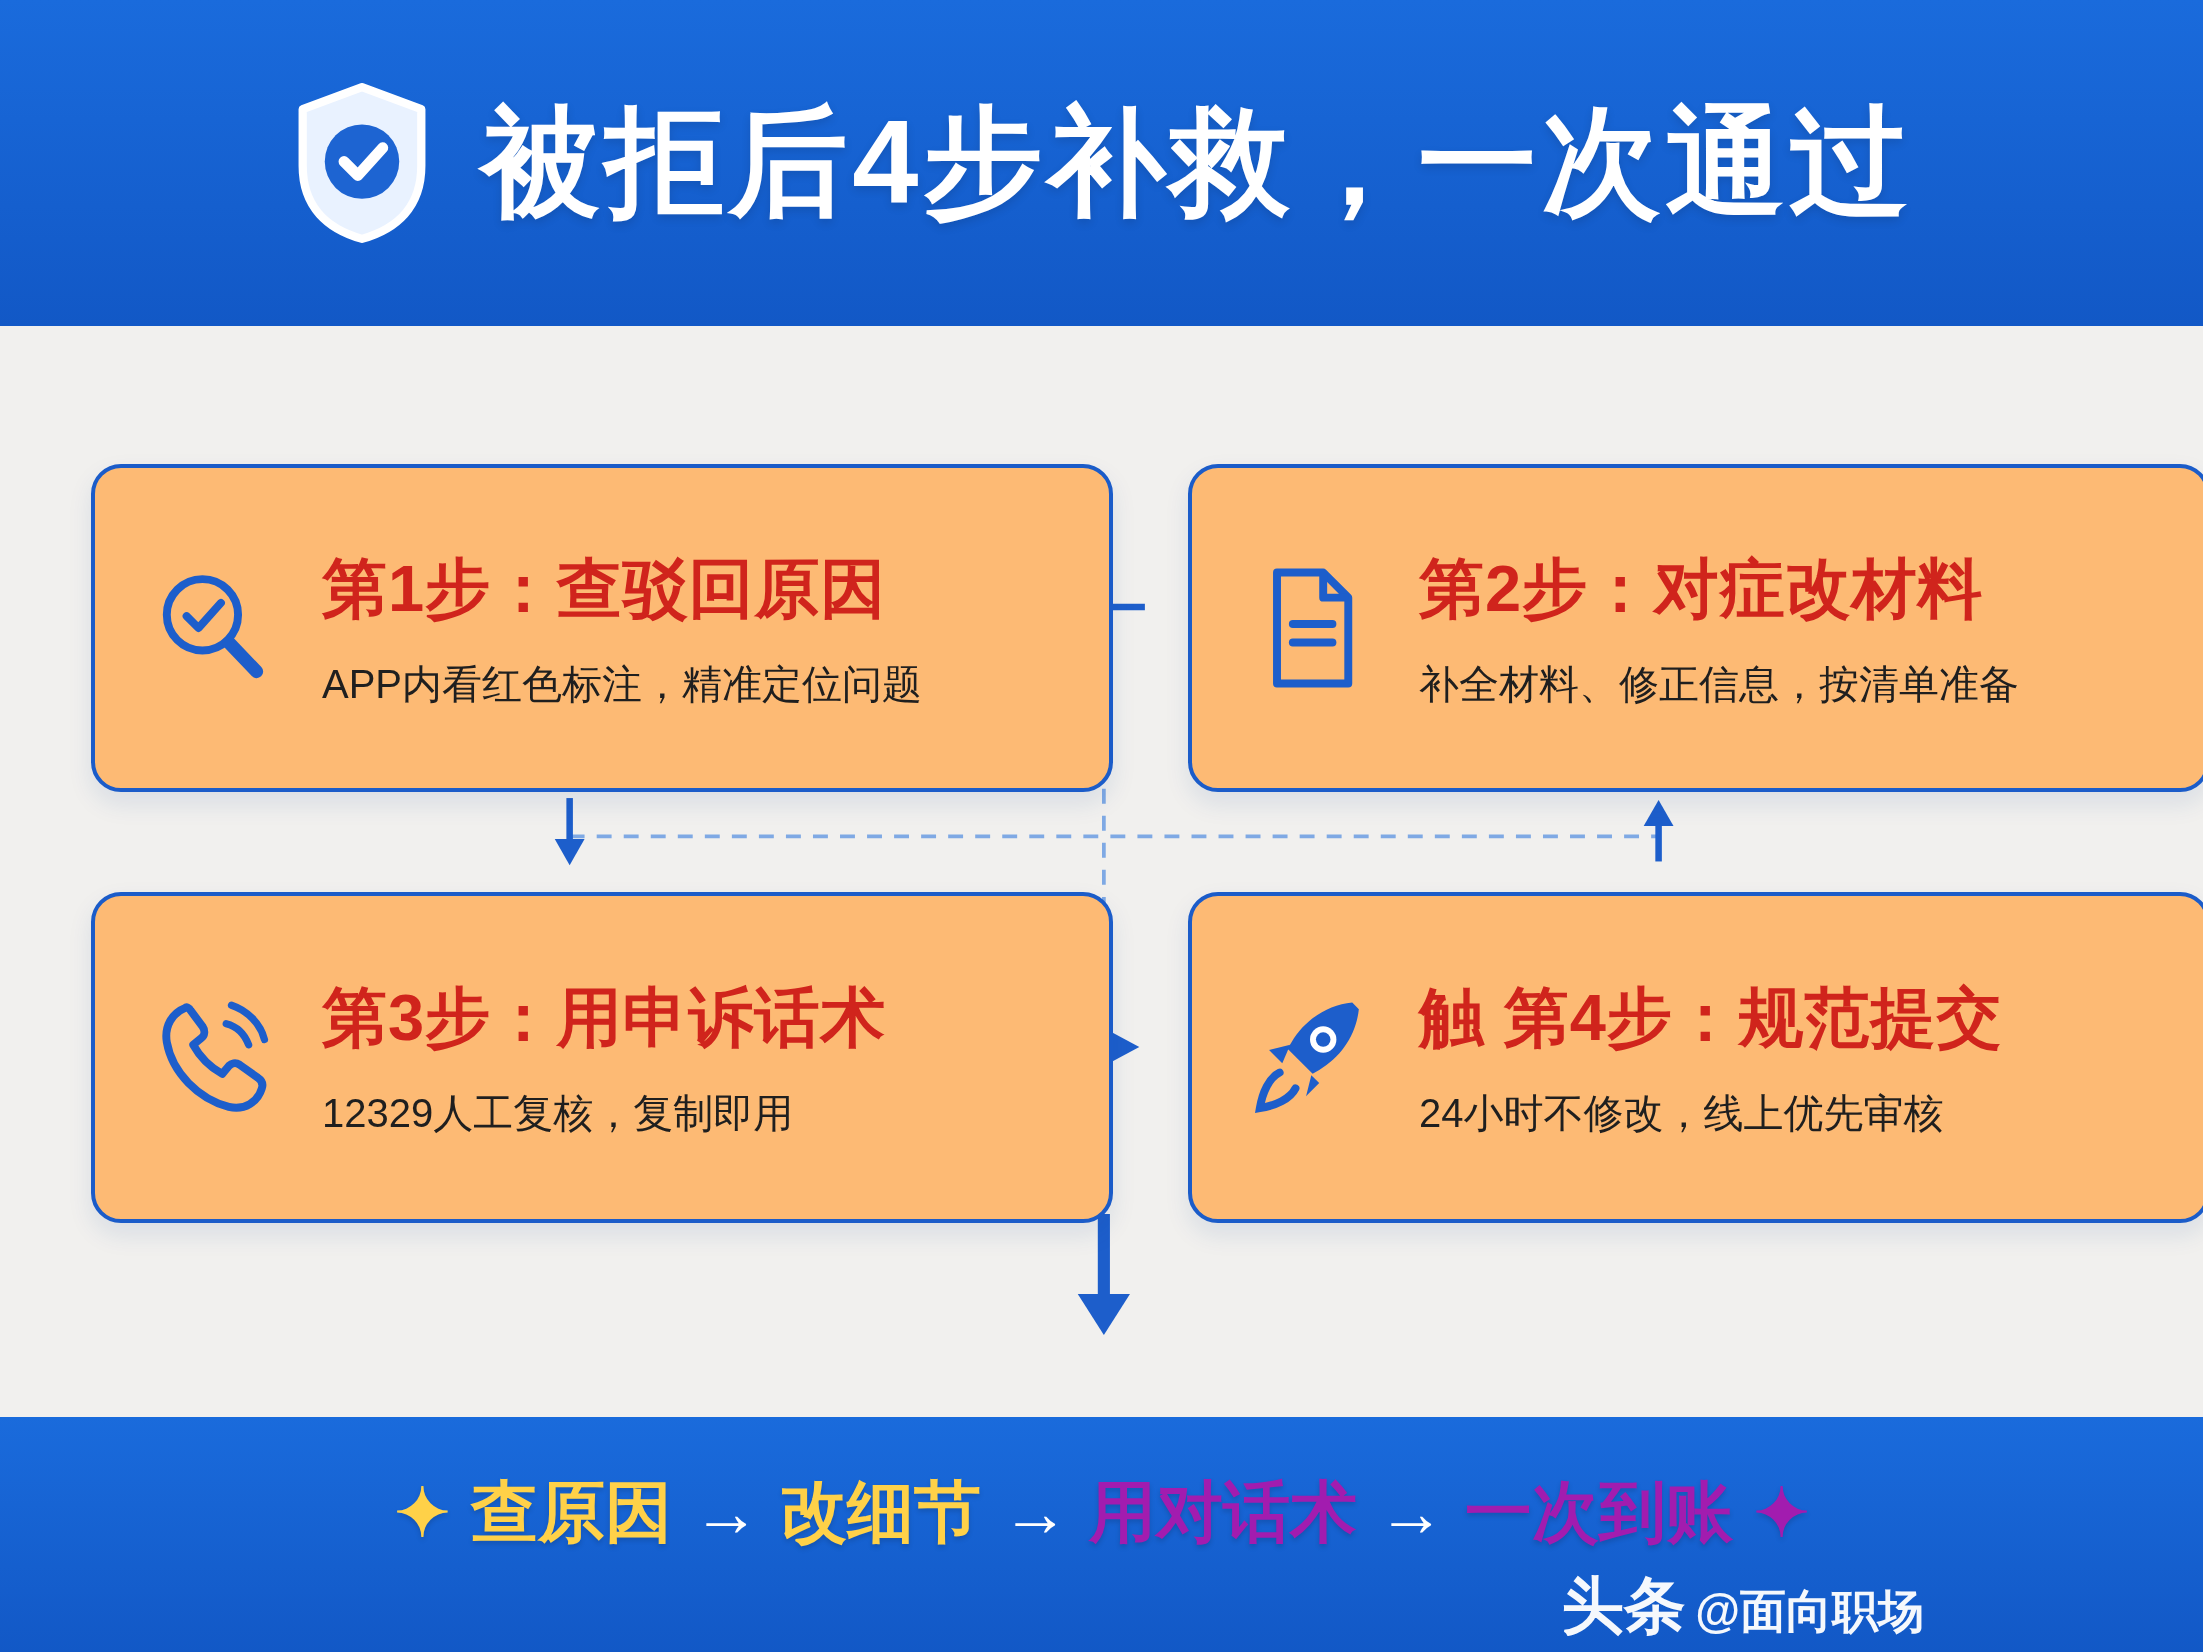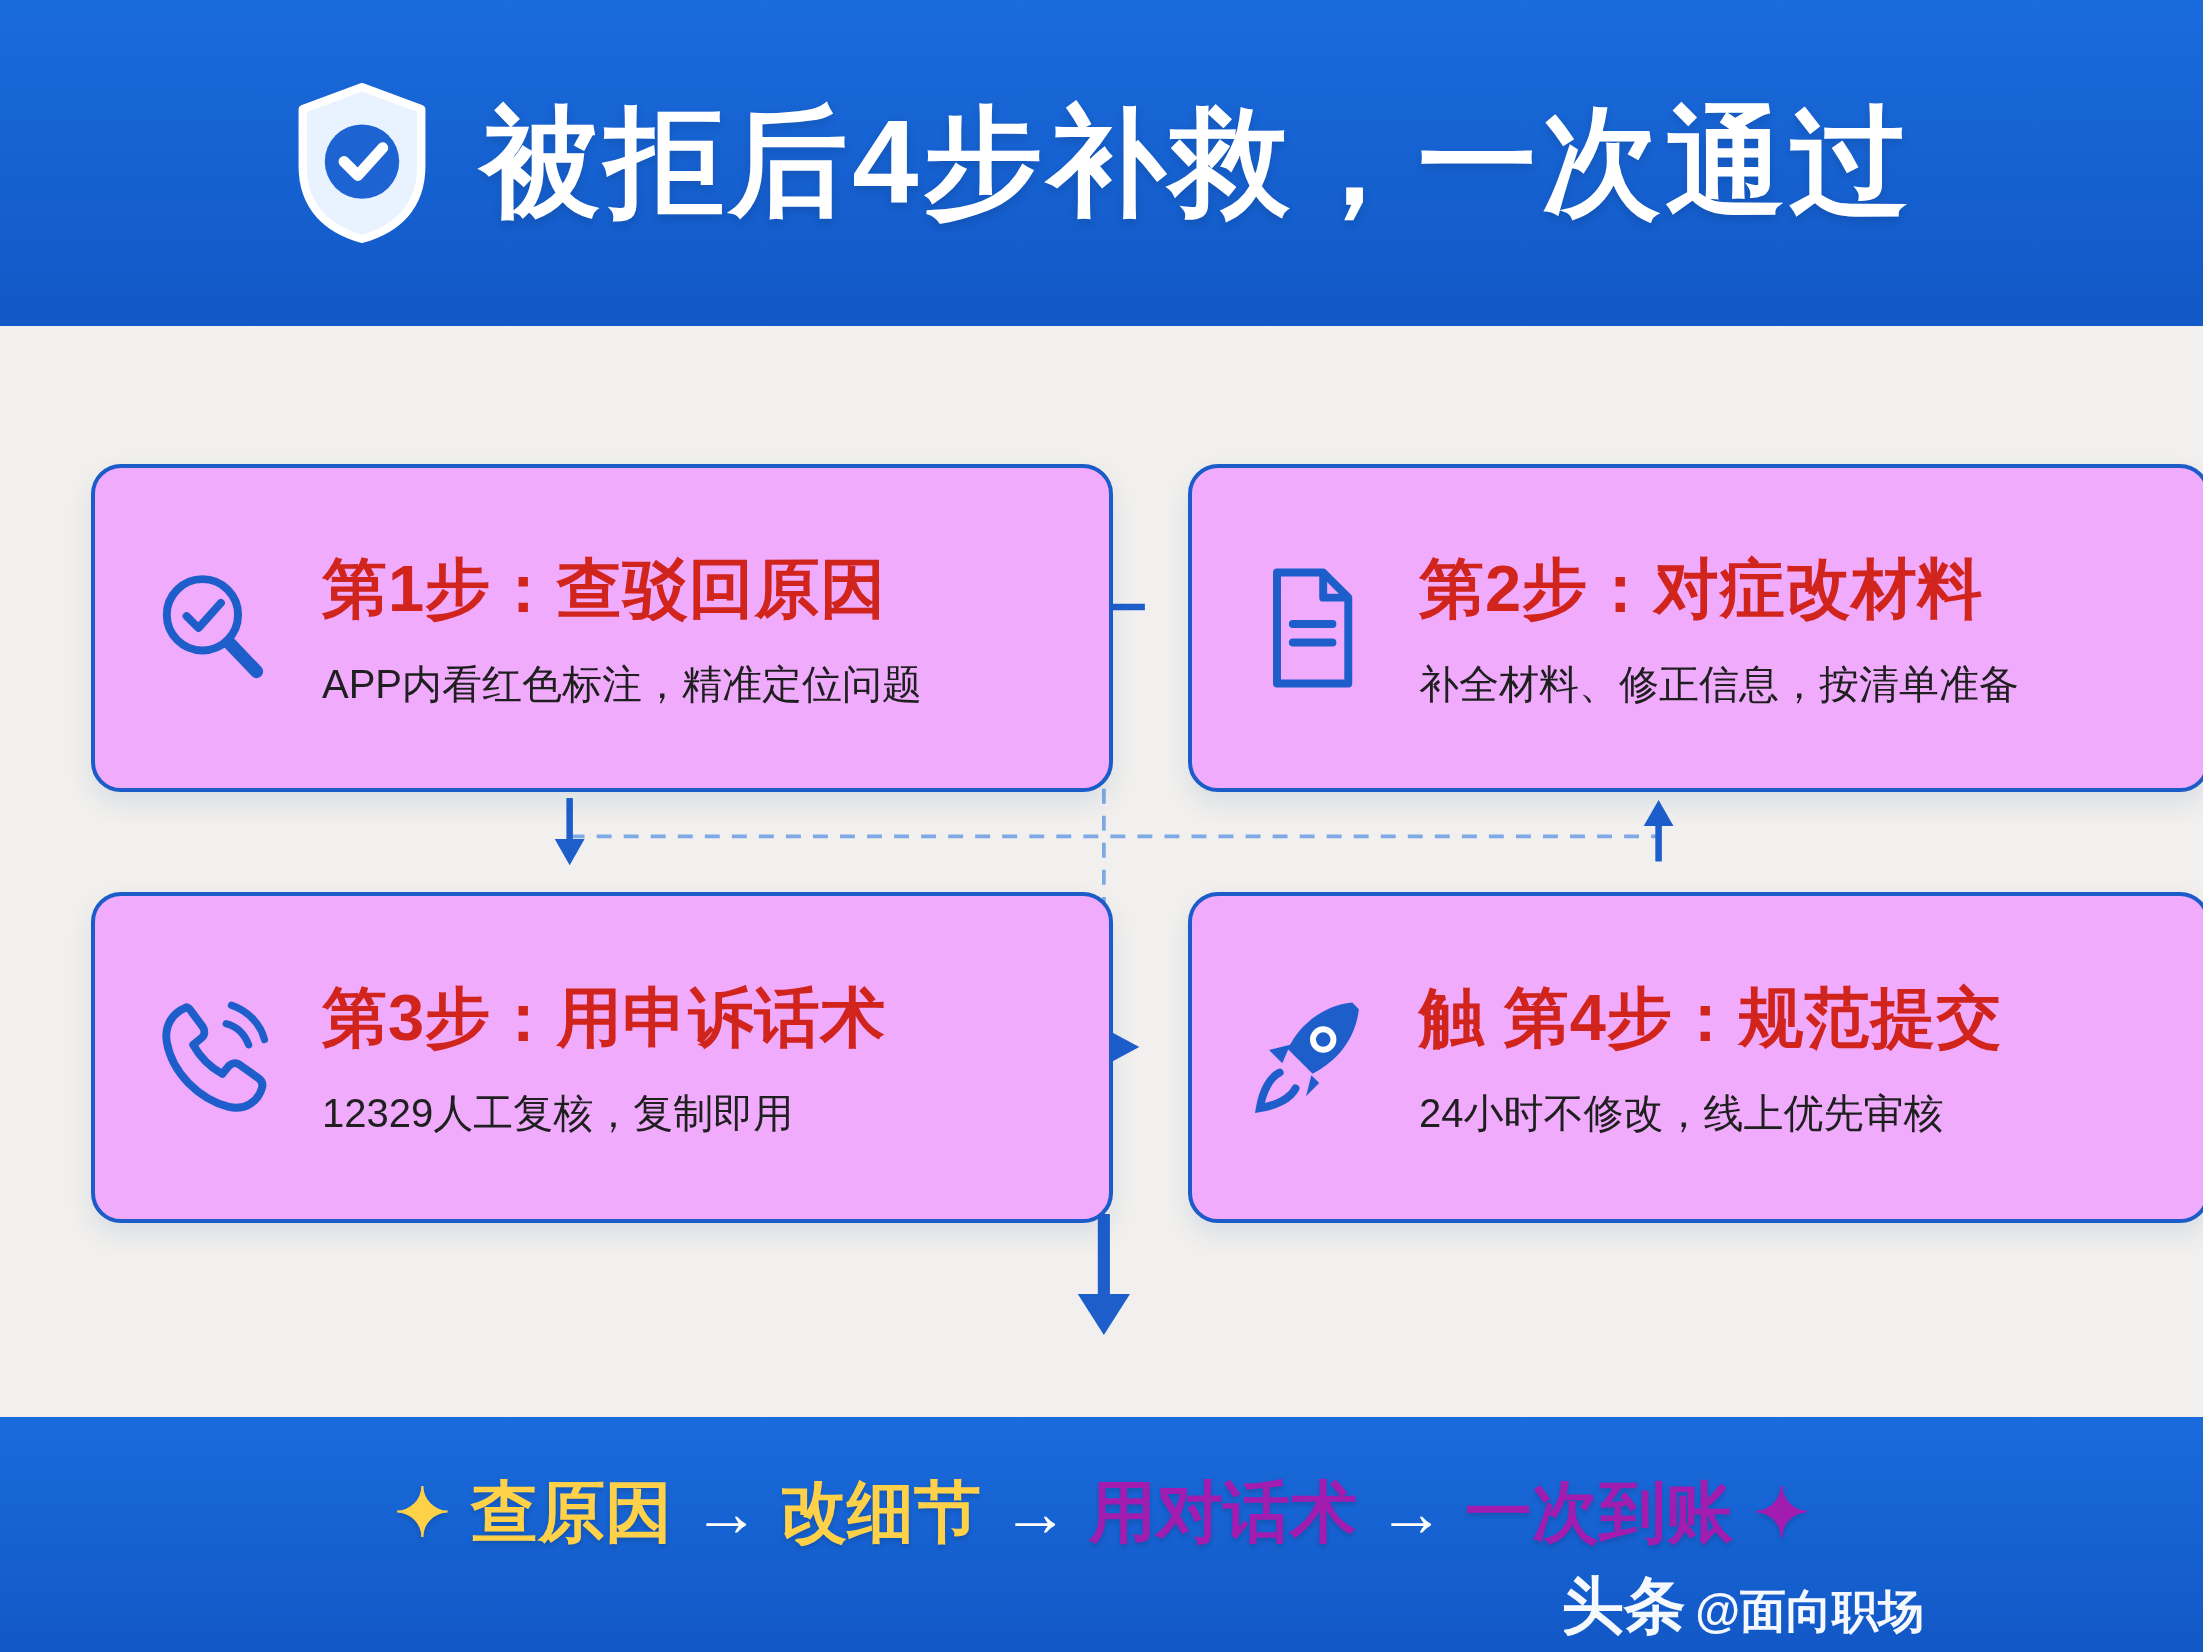--- a/index.html
+++ b/index.html
@@ -21,21 +21,21 @@
     display: flex; align-items: center; justify-content: center; gap: 48px;
   }
   .band-bottom { top: 1417px; height: 236px; }
   .page-title {
     color: #ffffff; font-size: 119px; font-weight: 900;
     letter-spacing: 4.7px; white-space: nowrap;
     text-shadow: 0 3.7px 9.3px rgba(0,0,0,.12); margin: 0;
   }
   .shield { width: 142px; height: 160px; flex: 0 0 auto; display: block; }
   .card {
-    position: absolute; background: #f0abfc;
+    position: absolute; background: #fdba74;
     border: 4.7px solid #1b5cc9; border-radius: 30px;
     display: flex; align-items: center; gap: 43px;
     padding: 0 34px 0 52px;
     box-shadow: 0 11.2px 24px rgba(21,70,150,.10);
   }
   .card-1 { left: 91px;  top: 464px; width: 928px; height: 320px; }
   .card-2 { left: 1188px; top: 464px; width: 928px; height: 320px; }
   .card-3 { left: 91px;  top: 892px; width: 928px; height: 323px; }
   .card-4 { left: 1188px; top: 892px; width: 928px; height: 323px; }
   .card-icon { width: 132px; height: 132px; flex: 0 0 auto; }

